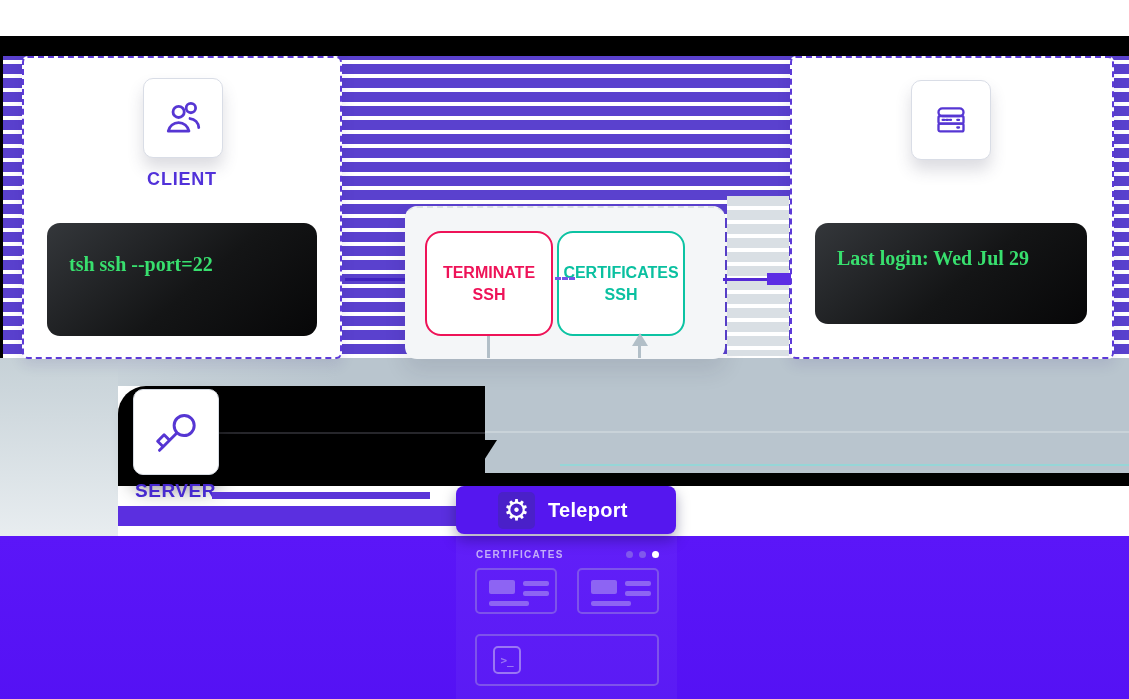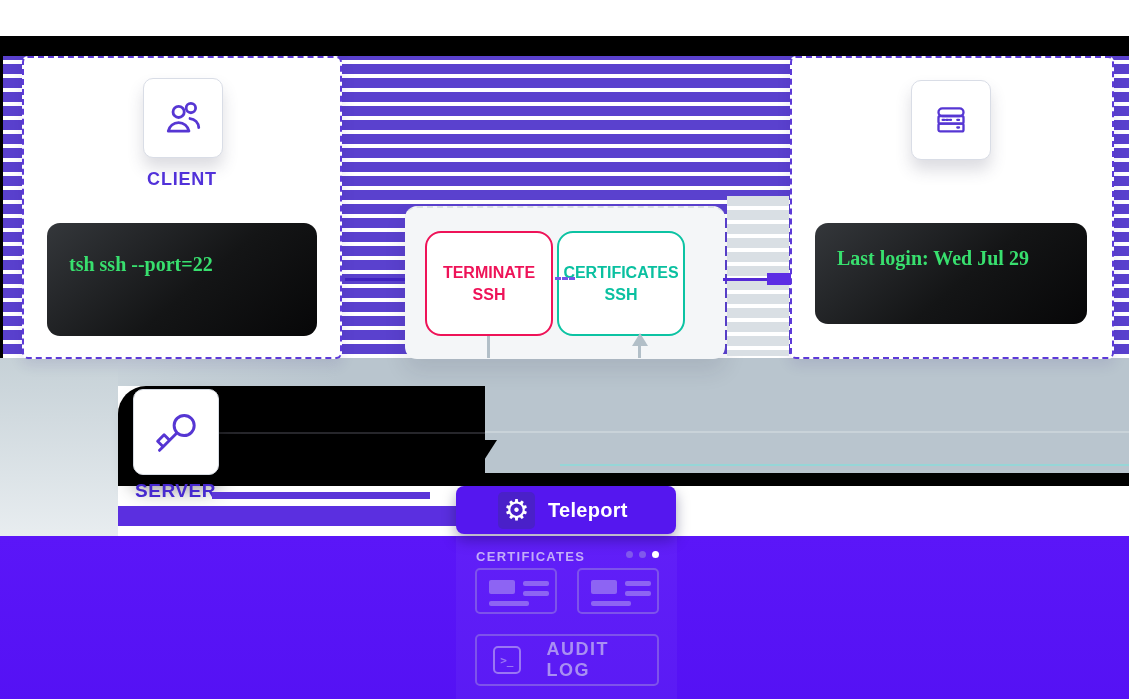--- a/index.html
+++ b/index.html
@@ -67,21 +67,21 @@
 
   
   .bottom-purple{left:0;top:500px;width:1129px;height:180px;background:linear-gradient(180deg,#5b16f8,#5411f4);}
   .bottom-strip{left:0;top:680px;width:1129px;height:19px;background:#5b06fb;}
   .panel-overlay{left:456px;top:498px;width:221px;height:182px;background:rgba(255,255,255,.04);}
   .tp-header{left:456px;top:450px;width:220px;height:48px;background:#5517ef;border-radius:8px;
              box-shadow:0 6px 14px rgba(10,0,60,.35);display:flex;align-items:center;}
   .tp-gear{width:37px;height:37px;margin-left:42px;background:#4a20c9;border-radius:5px;
            display:flex;align-items:center;justify-content:center;color:#fff;font-size:29px;line-height:37px;}
   .tp-name{color:#fff;font-weight:bold;font-size:20px;margin-left:13px;letter-spacing:.3px;}
-  .certs-label{left:476px;top:513px;color:#c3adf8;font-weight:bold;font-size:13px;letter-spacing:1.3px;}
+  .certs-label{left:476px;top:513px;color:#c3adf8;font-weight:bold;font-size:10px;letter-spacing:1.3px;}
   .dots{left:626px;top:515px;display:flex;gap:6px;}
   .dot{width:7px;height:7px;border-radius:50%;background:#8059ec;}
   .dot.active{background:#ffffff;}
   .cert-card{top:532px;width:82px;height:46px;border:2px solid #7e53ea;border-radius:5px;box-sizing:border-box;}
   .cert-1{left:475px;} .cert-2{left:577px;}
   .cg{position:absolute;background:#8d64f3;border-radius:2px;}
   .cg-block{left:12px;top:10px;width:26px;height:14px;}
   .cg-l1{left:46px;top:11px;width:26px;height:5px;}
   .cg-l2{left:46px;top:21px;width:26px;height:5px;}
   .cg-l3{left:12px;top:31px;width:40px;height:5px;}
@@ -191,16 +191,15 @@
   </div>
   <div class="abs cert-card cert-2">
     <div class="cg cg-block"></div>
     <div class="cg cg-l1"></div>
     <div class="cg cg-l2"></div>
     <div class="cg cg-l3"></div>
   </div>
 
   <div class="abs audit-box">
     <div class="audit-icon">&gt;_</div>
-    <div class="audit-label">AUDIT LOG</div>
   </div>
 
 </div>
 
 </body></html>

